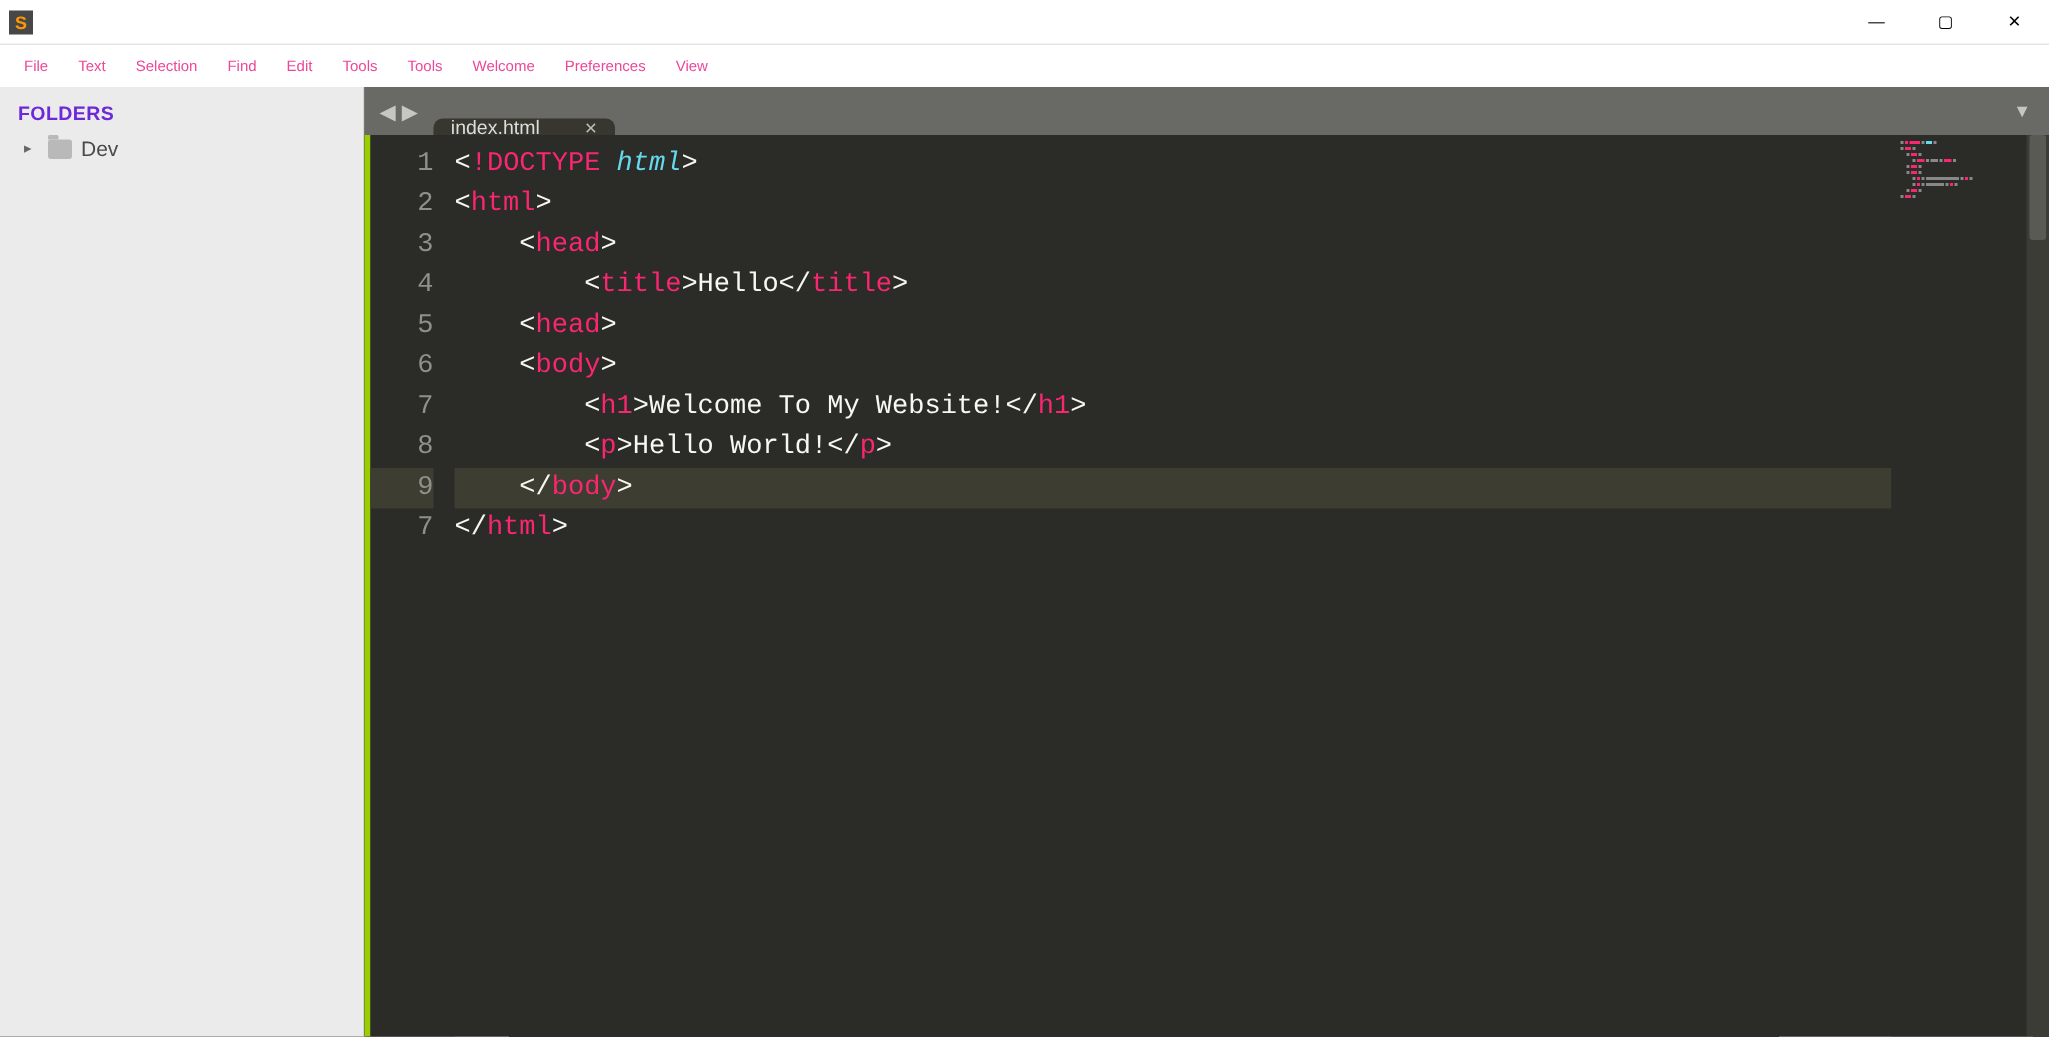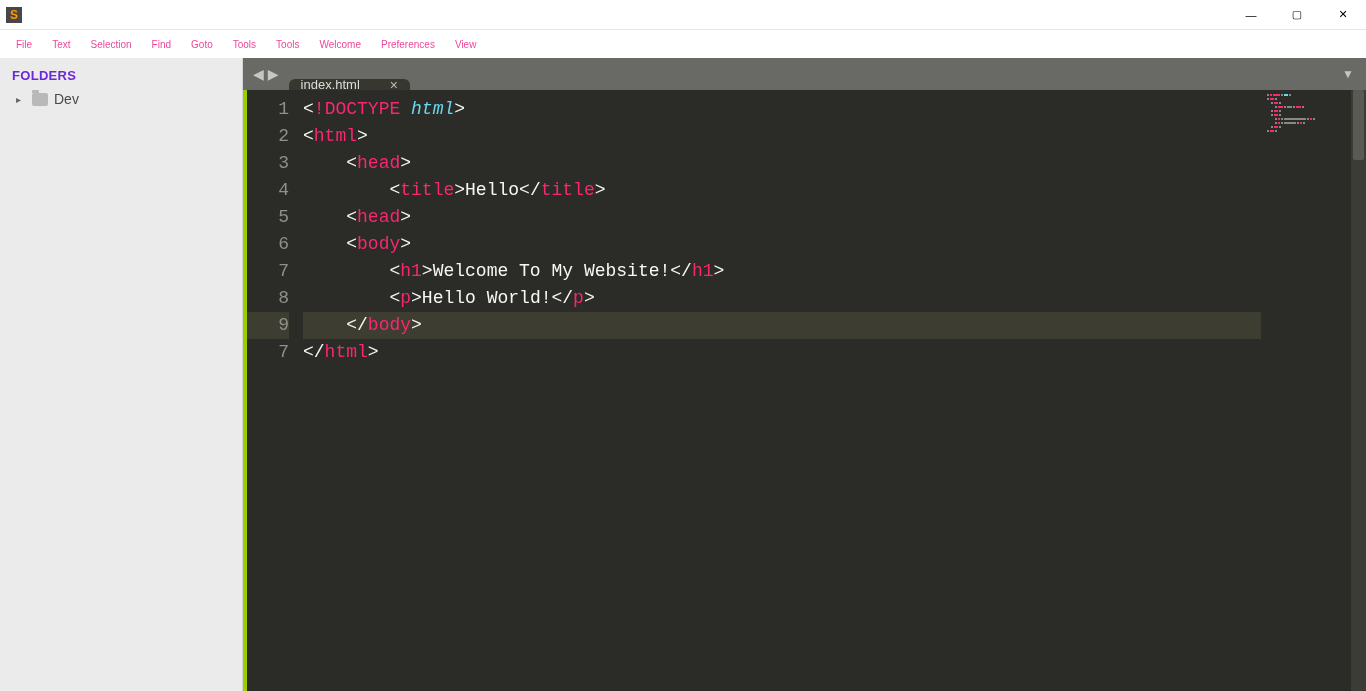--- a/index.html
+++ b/index.html
@@ -224,21 +224,21 @@
     <div class="win-btn">▢</div>
     <div class="win-btn">✕</div>
   </div>
 </div>
 
 <div class="menubar" id="menubar">
     <div class="menu-item">File</div>
     <div class="menu-item">Text</div>
     <div class="menu-item">Selection</div>
     <div class="menu-item">Find</div>
-    <div class="menu-item">Goto</div>
+    <div class="menu-item">Edit</div>
     <div class="menu-item">Tools</div>
     <div class="menu-item">Tools</div>
     <div class="menu-item">Welcome</div>
     <div class="menu-item">Preferences</div>
     <div class="menu-item">View</div>
   </div>
 
 <div class="workspace">
   <div class="sidebar">
     <div class="sidebar-heading">FOLDERS</div>

